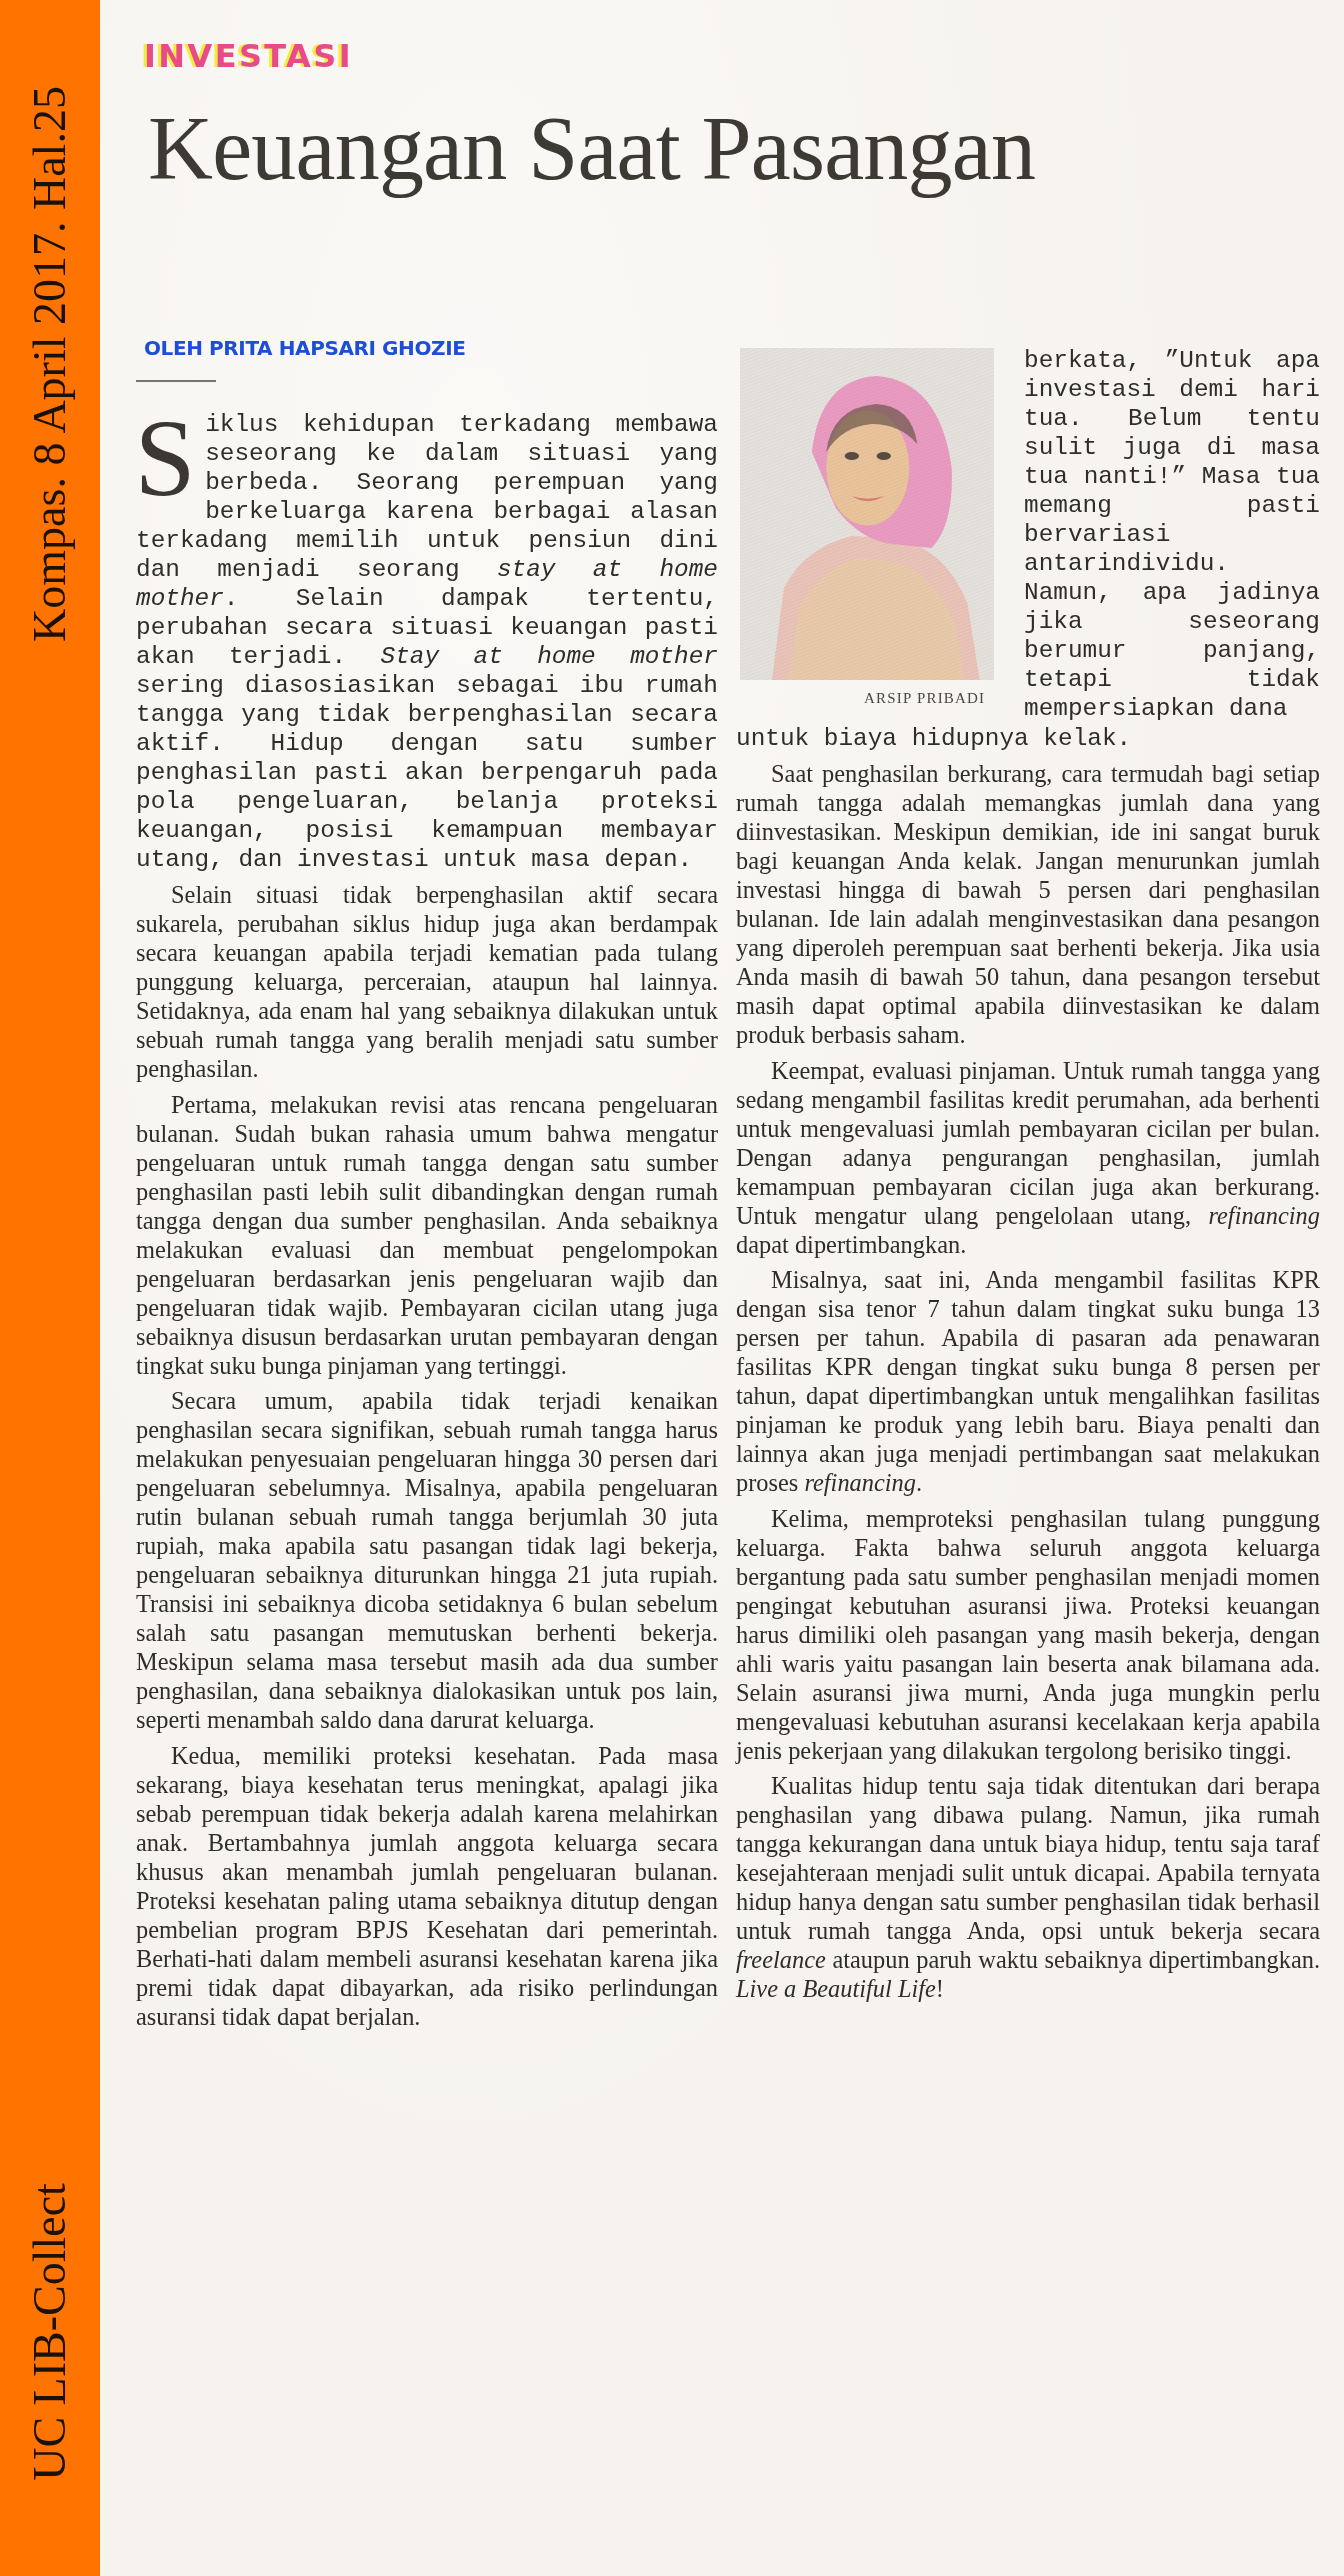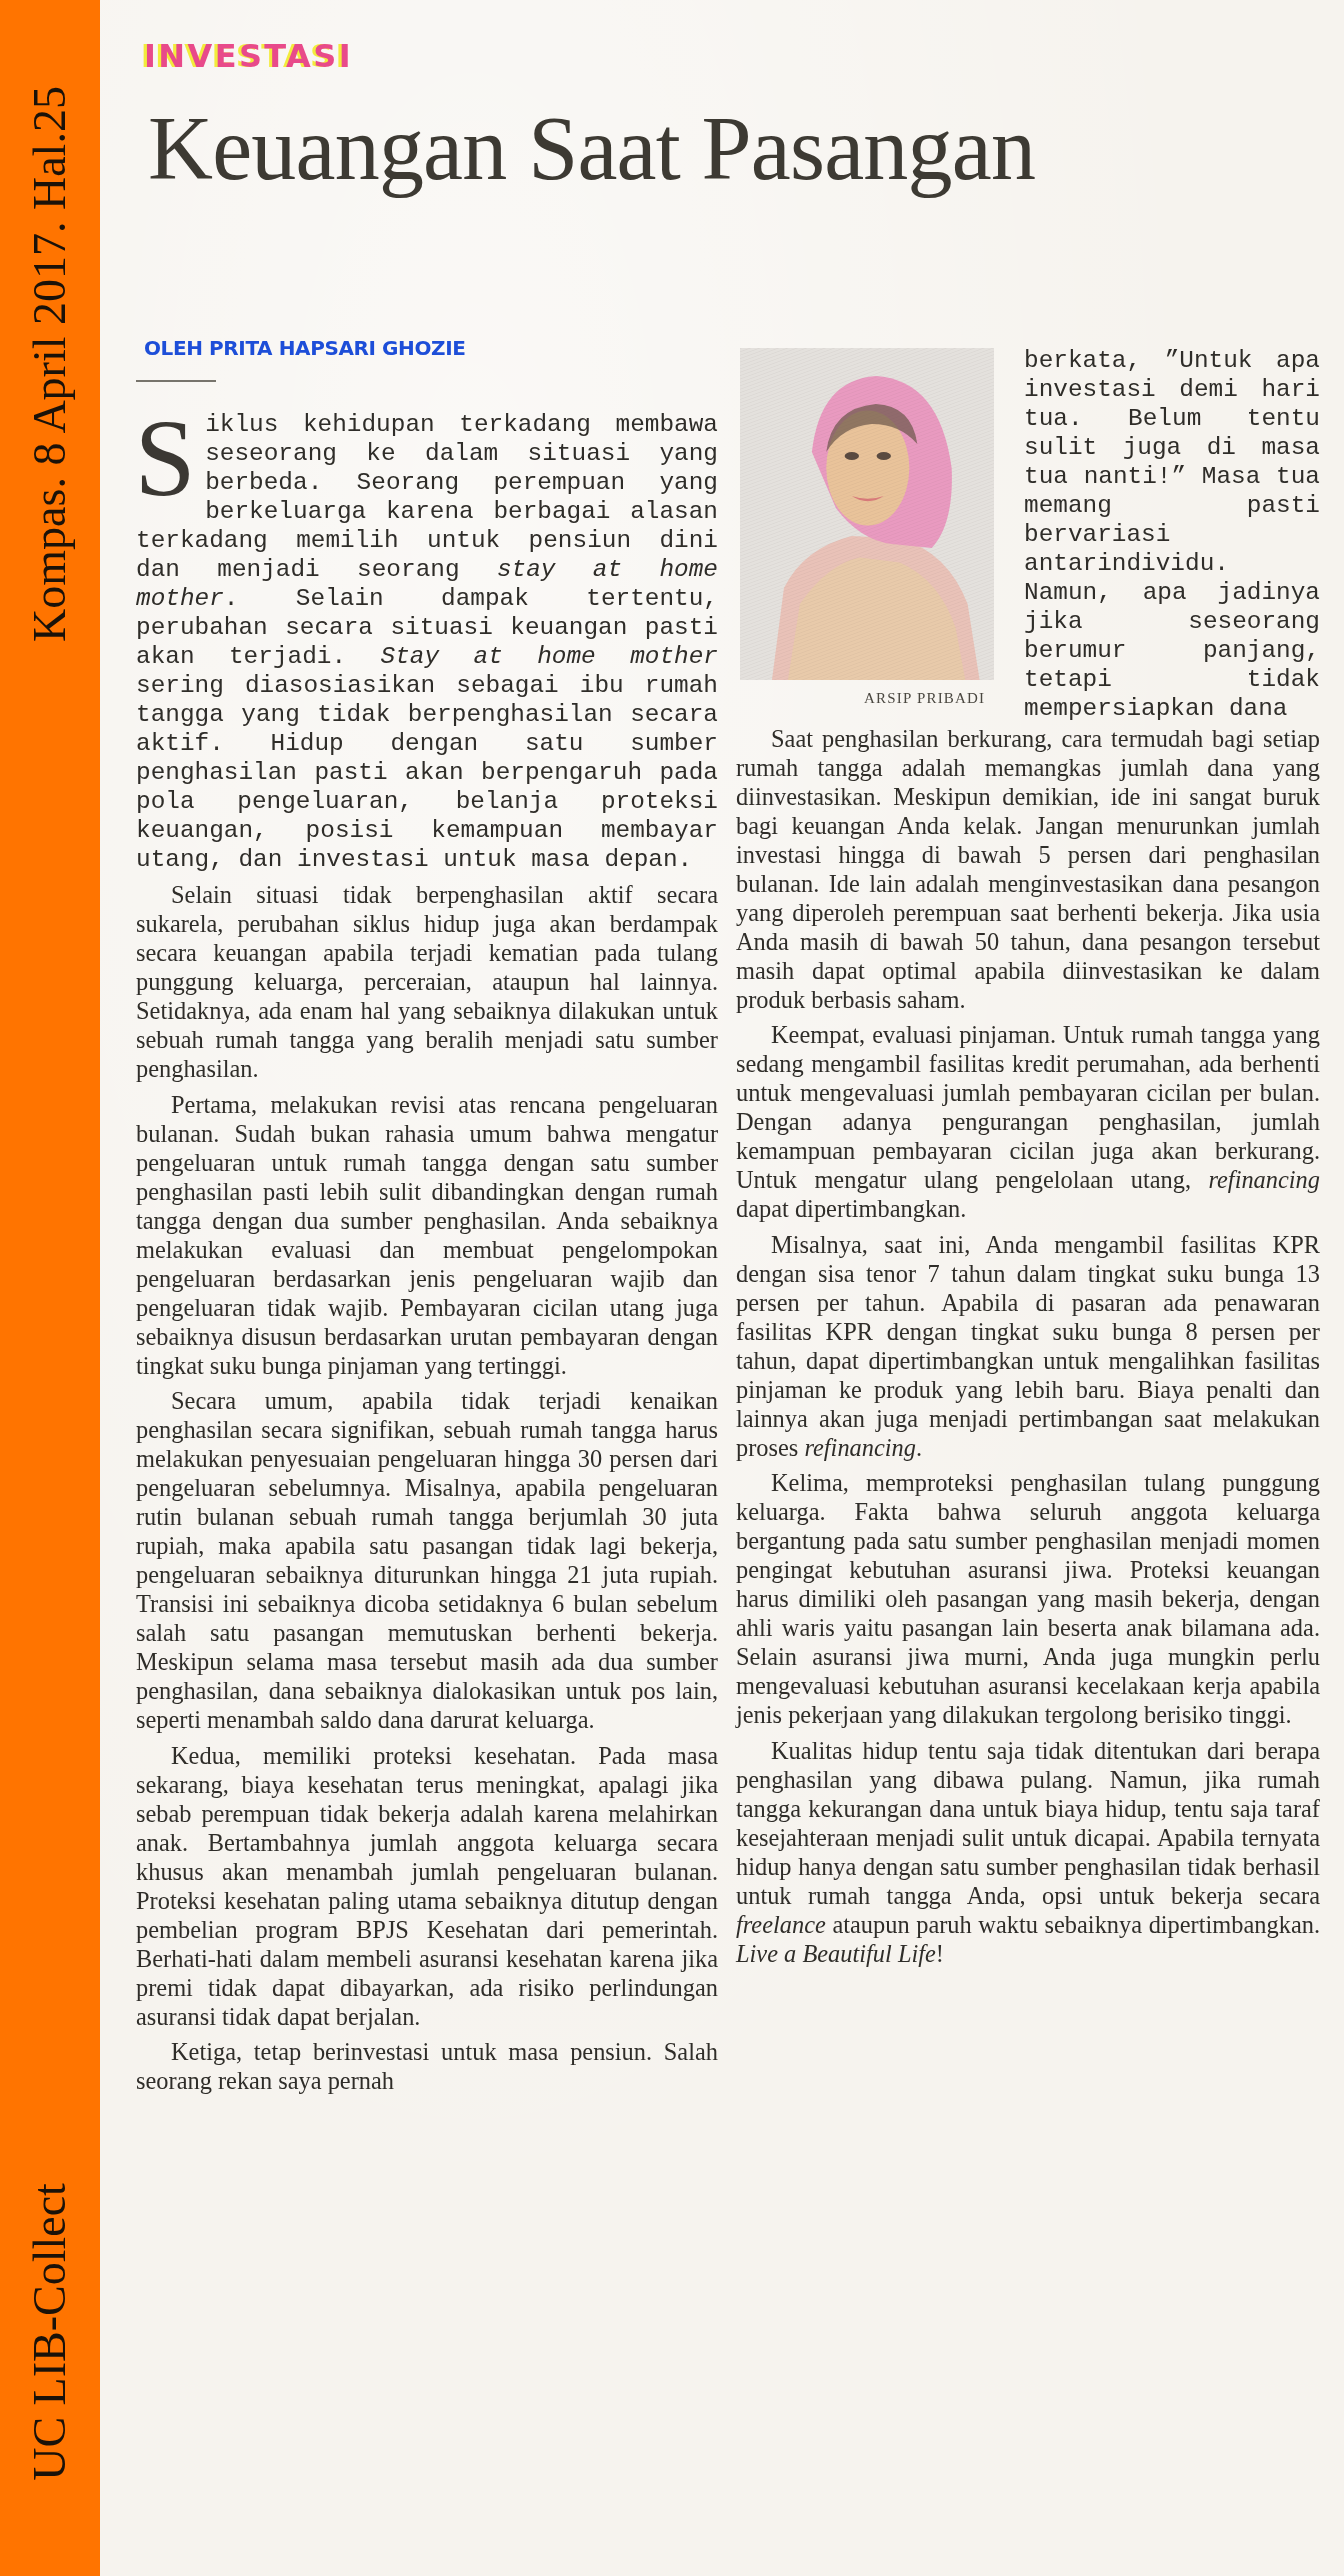--- a/index.html
+++ b/index.html
@@ -94,21 +94,20 @@
 <div class="byline-rule"></div>
 
 <div class="col col-left">
   <span class="dropcap">S</span>
   <div>
       <p class="noindent"><span>iklus kehidupan terkadang membawa seseorang ke dalam situasi yang berbeda. Seorang perempuan yang berkeluarga karena berbagai alasan terkadang memilih untuk pensiun dini dan menjadi seorang </span><i>stay at home mother</i><span>. Selain dampak tertentu, perubahan secara situasi keuangan pasti akan terjadi. </span><i>Stay at home mother</i><span> sering diasosiasikan sebagai ibu rumah tangga yang tidak berpenghasilan secara aktif. Hidup dengan satu sumber penghasilan pasti akan berpengaruh pada pola pengeluaran, belanja proteksi keuangan, posisi kemampuan membayar utang, dan investasi untuk masa depan.</span></p>
       <p><span>Selain situasi tidak berpenghasilan aktif secara sukarela, perubahan siklus hidup juga akan berdampak secara keuangan apabila terjadi kematian pada tulang punggung keluarga, perceraian, ataupun hal lainnya. Setidaknya, ada enam hal yang sebaiknya dilakukan untuk sebuah rumah tangga yang beralih menjadi satu sumber penghasilan.</span></p>
       <p><span>Pertama, melakukan revisi atas rencana pengeluaran bulanan. Sudah bukan rahasia umum bahwa mengatur pengeluaran untuk rumah tangga dengan satu sumber penghasilan pasti lebih sulit dibandingkan dengan rumah tangga dengan dua sumber penghasilan. Anda sebaiknya melakukan evaluasi dan membuat pengelompokan pengeluaran berdasarkan jenis pengeluaran wajib dan pengeluaran tidak wajib. Pembayaran cicilan utang juga sebaiknya disusun berdasarkan urutan pembayaran dengan tingkat suku bunga pinjaman yang tertinggi.</span></p>
       <p><span>Secara umum, apabila tidak terjadi kenaikan penghasilan secara signifikan, sebuah rumah tangga harus melakukan penyesuaian pengeluaran hingga 30 persen dari pengeluaran sebelumnya. Misalnya, apabila pengeluaran rutin bulanan sebuah rumah tangga berjumlah 30 juta rupiah, maka apabila satu pasangan tidak lagi bekerja, pengeluaran sebaiknya diturunkan hingga 21 juta rupiah. Transisi ini sebaiknya dicoba setidaknya 6 bulan sebelum salah satu pasangan memutuskan berhenti bekerja. Meskipun selama masa tersebut masih ada dua sumber penghasilan, dana sebaiknya dialokasikan untuk pos lain, seperti menambah saldo dana darurat keluarga.</span></p>
       <p><span>Kedua, memiliki proteksi kesehatan. Pada masa sekarang, biaya kesehatan terus meningkat, apalagi jika sebab perempuan tidak bekerja adalah karena melahirkan anak. Bertambahnya jumlah anggota keluarga secara khusus akan menambah jumlah pengeluaran bulanan. Proteksi kesehatan paling utama sebaiknya ditutup dengan pembelian program BPJS Kesehatan dari pemerintah. Berhati-hati dalam membeli asuransi kesehatan karena jika premi tidak dapat dibayarkan, ada risiko perlindungan asuransi tidak dapat berjalan.</span></p>
-      <p><span>Ketiga, tetap berinvestasi untuk masa pensiun. Salah seorang rekan saya pernah</span></p>
     </div>
 </div>
 
 <div class="photo">
   <svg viewBox="0 0 318 415" preserveAspectRatio="none">
     <defs>
       <pattern id="halftone" width="4" height="4" patternUnits="userSpaceOnUse" patternTransform="rotate(70)">
         <line x1="0" y1="0" x2="0" y2="4" stroke="rgba(90,80,80,0.12)" stroke-width="1"></line>
       </pattern>
     </defs>
@@ -127,20 +126,21 @@
 <div class="photo-credit">ARSIP PRIBADI</div>
 
 <div class="col col-right-top">
   <div>
       <p class="noindent"><span>berkata, ”Untuk apa investasi demi hari tua. Belum tentu sulit juga di masa tua nanti!” Masa tua memang pasti bervariasi antarindividu. Namun, apa jadinya jika seseorang berumur panjang, tetapi tidak mempersiapkan dana</span></p>
     </div>
 </div>
 
 <div class="col col-right">
   <div>
+      <p class="noindent"><span>untuk biaya hidupnya kelak.</span></p>
       <p><span>Saat penghasilan berkurang, cara termudah bagi setiap rumah tangga adalah memangkas jumlah dana yang diinvestasikan. Meskipun demikian, ide ini sangat buruk bagi keuangan Anda kelak. Jangan menurunkan jumlah investasi hingga di bawah 5 persen dari penghasilan bulanan. Ide lain adalah menginvestasikan dana pesangon yang diperoleh perempuan saat berhenti bekerja. Jika usia Anda masih di bawah 50 tahun, dana pesangon tersebut masih dapat optimal apabila diinvestasikan ke dalam produk berbasis saham.</span></p>
       <p><span>Keempat, evaluasi pinjaman. Untuk rumah tangga yang sedang mengambil fasilitas kredit perumahan, ada berhenti untuk mengevaluasi jumlah pembayaran cicilan per bulan. Dengan adanya pengurangan penghasilan, jumlah kemampuan pembayaran cicilan juga akan berkurang. Untuk mengatur ulang pengelolaan utang, </span><i>refinancing</i><span> dapat dipertimbangkan.</span></p>
       <p><span>Misalnya, saat ini, Anda mengambil fasilitas KPR dengan sisa tenor 7 tahun dalam tingkat suku bunga 13 persen per tahun. Apabila di pasaran ada penawaran fasilitas KPR dengan tingkat suku bunga 8 persen per tahun, dapat dipertimbangkan untuk mengalihkan fasilitas pinjaman ke produk yang lebih baru. Biaya penalti dan lainnya akan juga menjadi pertimbangan saat melakukan proses </span><i>refinancing</i><span>.</span></p>
       <p><span>Kelima, memproteksi penghasilan tulang punggung keluarga. Fakta bahwa seluruh anggota keluarga bergantung pada satu sumber penghasilan menjadi momen pengingat kebutuhan asuransi jiwa. Proteksi keuangan harus dimiliki oleh pasangan yang masih bekerja, dengan ahli waris yaitu pasangan lain beserta anak bilamana ada. Selain asuransi jiwa murni, Anda juga mungkin perlu mengevaluasi kebutuhan asuransi kecelakaan kerja apabila jenis pekerjaan yang dilakukan tergolong berisiko tinggi.</span></p>
       <p><span>Kualitas hidup tentu saja tidak ditentukan dari berapa penghasilan yang dibawa pulang. Namun, jika rumah tangga kekurangan dana untuk biaya hidup, tentu saja taraf kesejahteraan menjadi sulit untuk dicapai. Apabila ternyata hidup hanya dengan satu sumber penghasilan tidak berhasil untuk rumah tangga Anda, opsi untuk bekerja secara </span><i>freelance</i><span> ataupun paruh waktu sebaiknya dipertimbangkan. </span><i>Live a Beautiful Life</i><span>!</span></p>
     </div>
 </div>
 
 
 </body></html>

